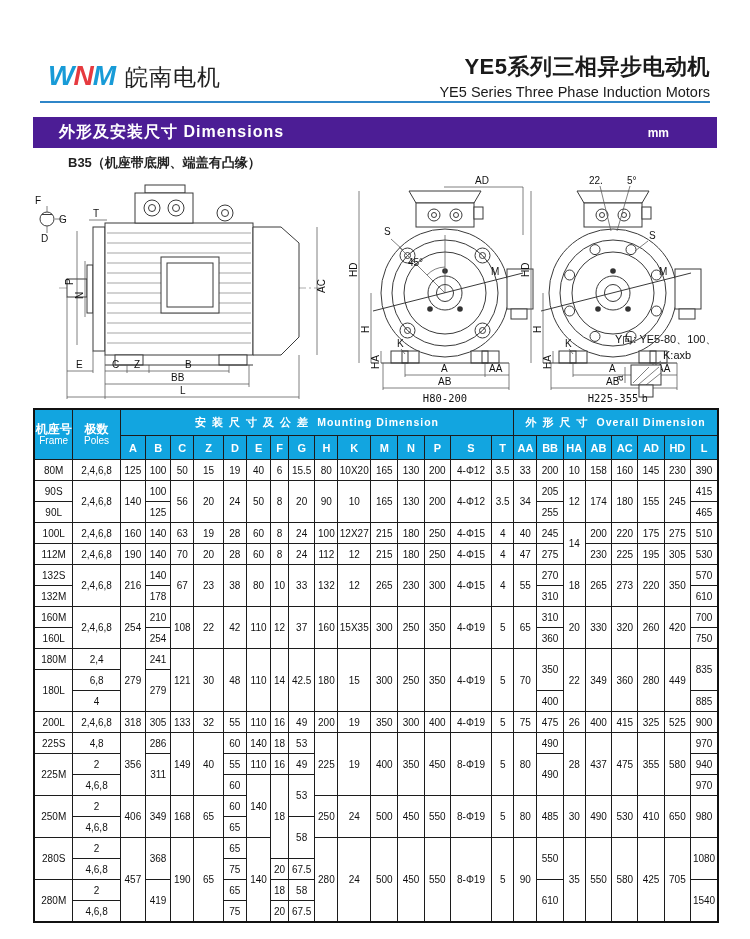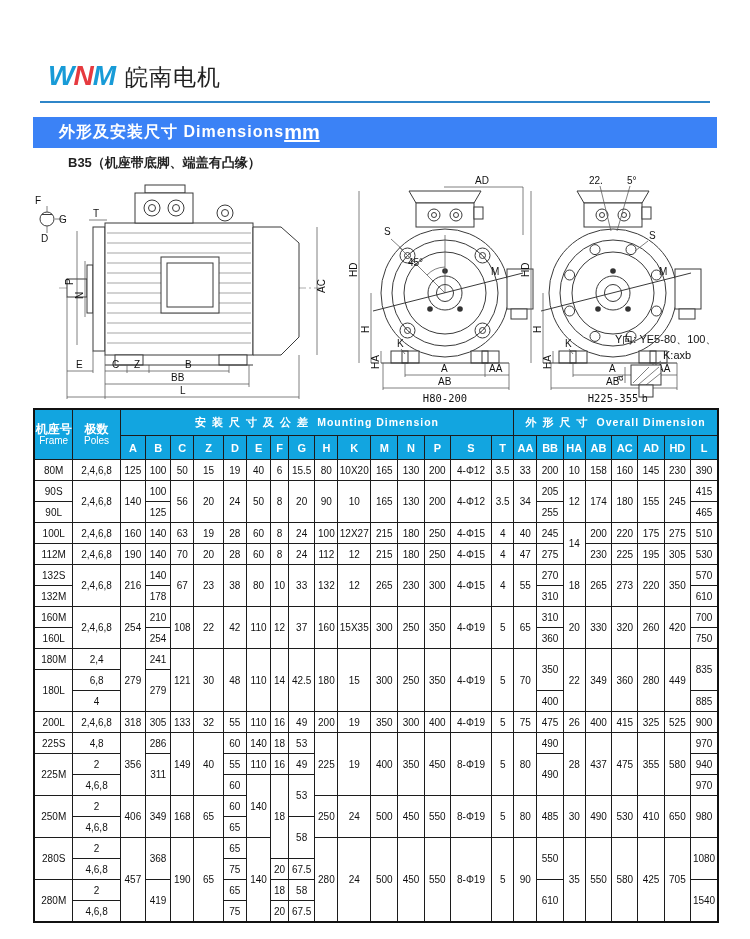--- a/index.html
+++ b/index.html
@@ -8,24 +8,24 @@
   
   .hdr-logo{position:absolute;left:48px;top:60px;display:flex;align-items:baseline;}
   .hdr-logo .wnm{font-size:28px;font-weight:bold;font-style:italic;letter-spacing:-1px;}
   .wnm .c-b{color:#189bd7;} .wnm .c-r{color:#e63a3f;}
   .hdr-logo .cmp{font-size:23px;font-weight:normal;color:#222;margin-left:10px;letter-spacing:1px;}
   .hdr-titles{position:absolute;right:40px;top:52px;text-align:right;}
   .hdr-titles .zh{font-size:22px;font-weight:bold;color:#1a1a1a;letter-spacing:.5px;}
   .hdr-titles .en{font-size:14.5px;color:#1a1a1a;margin-top:2px;}
   .hdr-rule{position:absolute;left:40px;right:40px;top:101px;height:2px;background:#2f86c8;}
   
-  .banner{position:absolute;left:33px;top:117px;width:684px;height:31px;background:#3b82f6;
-          display:flex;align-items:center;justify-content:flex-start;}
+  .banner{position:absolute;left:33px;top:117px;width:684px;height:31px;background:#4c1d95;
+          display:flex;align-items:center;justify-content:space-between;}
   .banner .t{color:#fff;font-size:16px;font-weight:bold;padding-left:26px;letter-spacing:1px;}
-  .banner .u{color:#fff;font-size:20px;font-weight:bold;padding-right:92px;text-decoration:underline;}
+  .banner .u{color:#fff;font-size:12px;font-weight:bold;padding-right:48px;}
   .b35{position:absolute;left:68px;top:154px;font-size:13px;font-weight:bold;color:#222;}
   
   .drawing{position:absolute;left:33px;top:172px;width:684px;height:232px;}
   .ln{fill:none;stroke:#3a3a3a;stroke-width:1;}
   .lnf{fill:#fff;stroke:#3a3a3a;stroke-width:1;}
   .fin{fill:none;stroke:#6a6a6a;stroke-width:.6;}
   .dim{fill:none;stroke:#555;stroke-width:.75;}
   .cl{fill:none;stroke:#888;stroke-width:.7;stroke-dasharray:9 3 2 3;}
   .dot{fill:#333;stroke:none;}
   .lbl{font:10px "Liberation Sans",sans-serif;fill:#111;}
@@ -48,20 +48,24 @@
   table.dims{border:2px solid #111;}
 </style>
 </head>
 <body>
 
 <div class="page">
 
   <div class="hdr-logo">
     <span class="wnm"><span class="c-b">W</span><span class="c-r">N</span><span class="c-b">M</span></span>
     <span class="cmp">皖南电机</span>
+  </div>
+  <div class="hdr-titles">
+    <div class="zh">YE5系列三相异步电动机</div>
+    <div class="en">YE5 Series Three Phase Induction Motors</div>
   </div>
   <div class="hdr-rule"></div>
 
   <div class="banner">
     <span class="t">外形及安装尺寸  Dimensions</span>
     <span class="u">mm</span>
   </div>
   <div class="b35">B35（机座带底脚、端盖有凸缘）</div>
 
   <svg class="drawing" viewBox="0 0 684 230">

